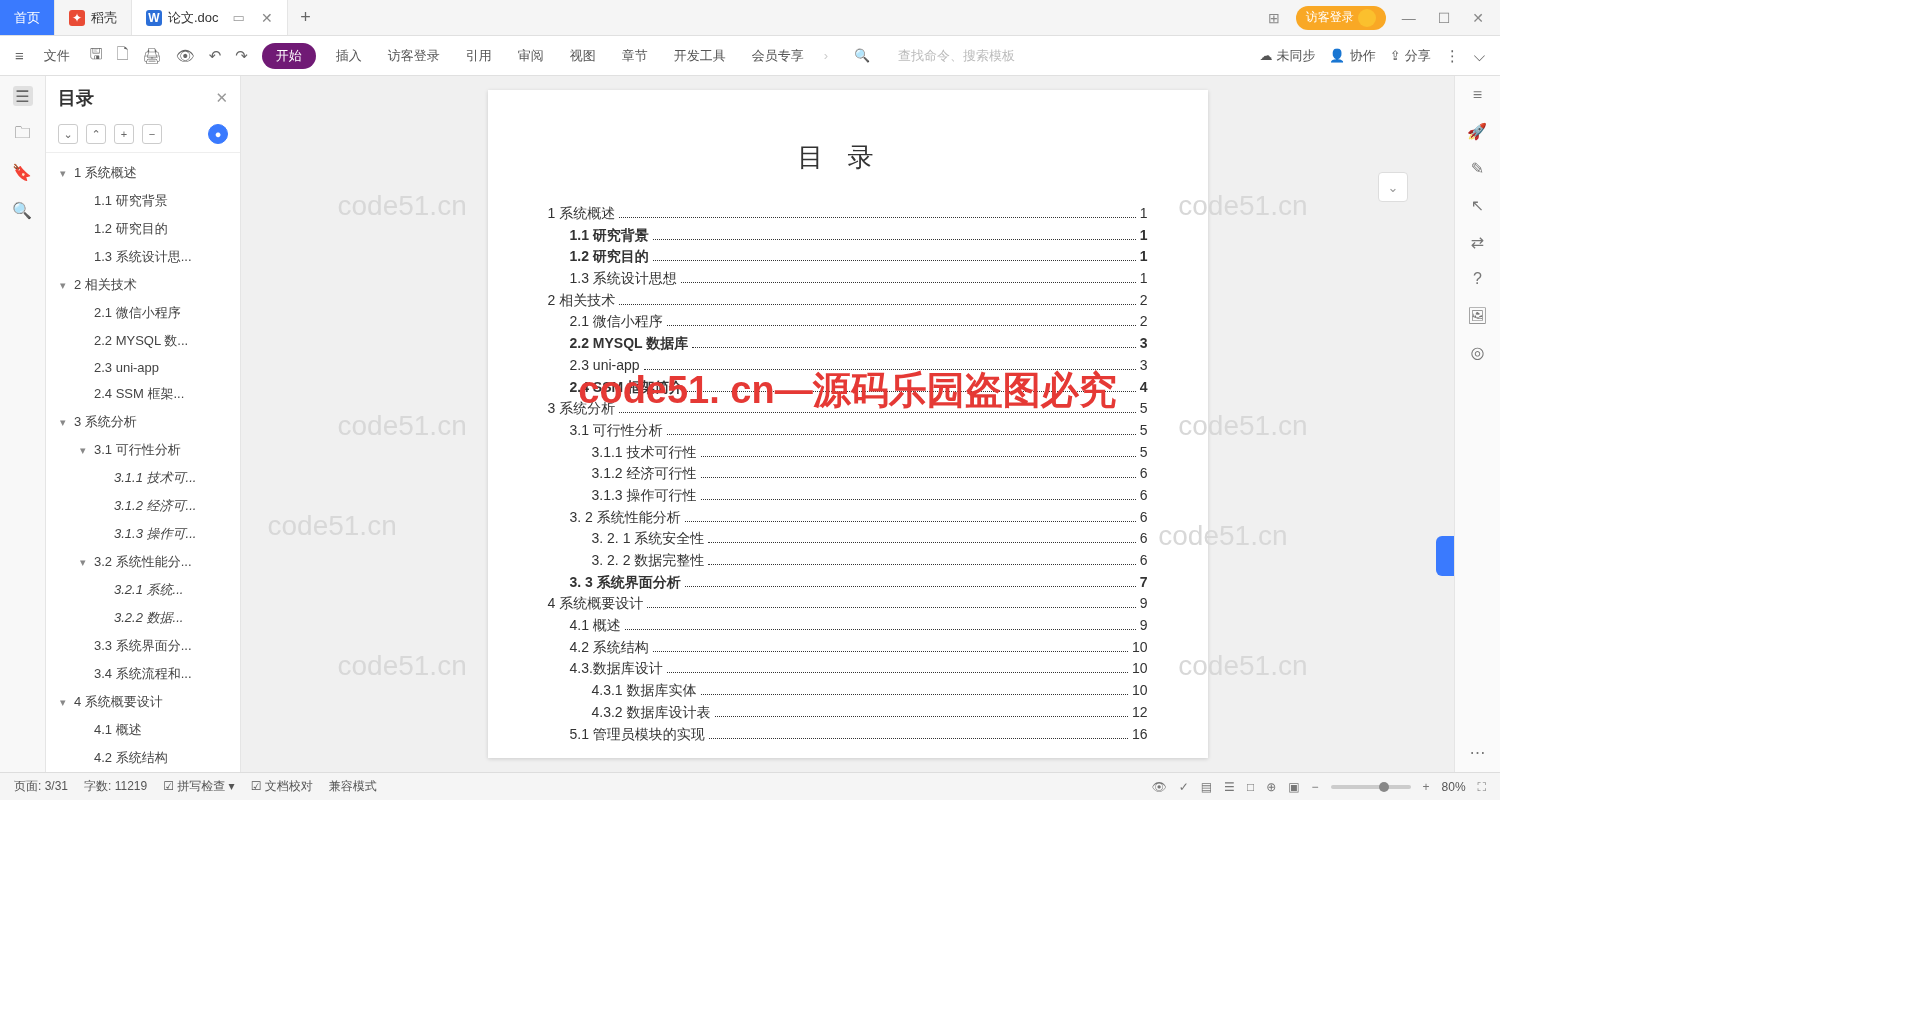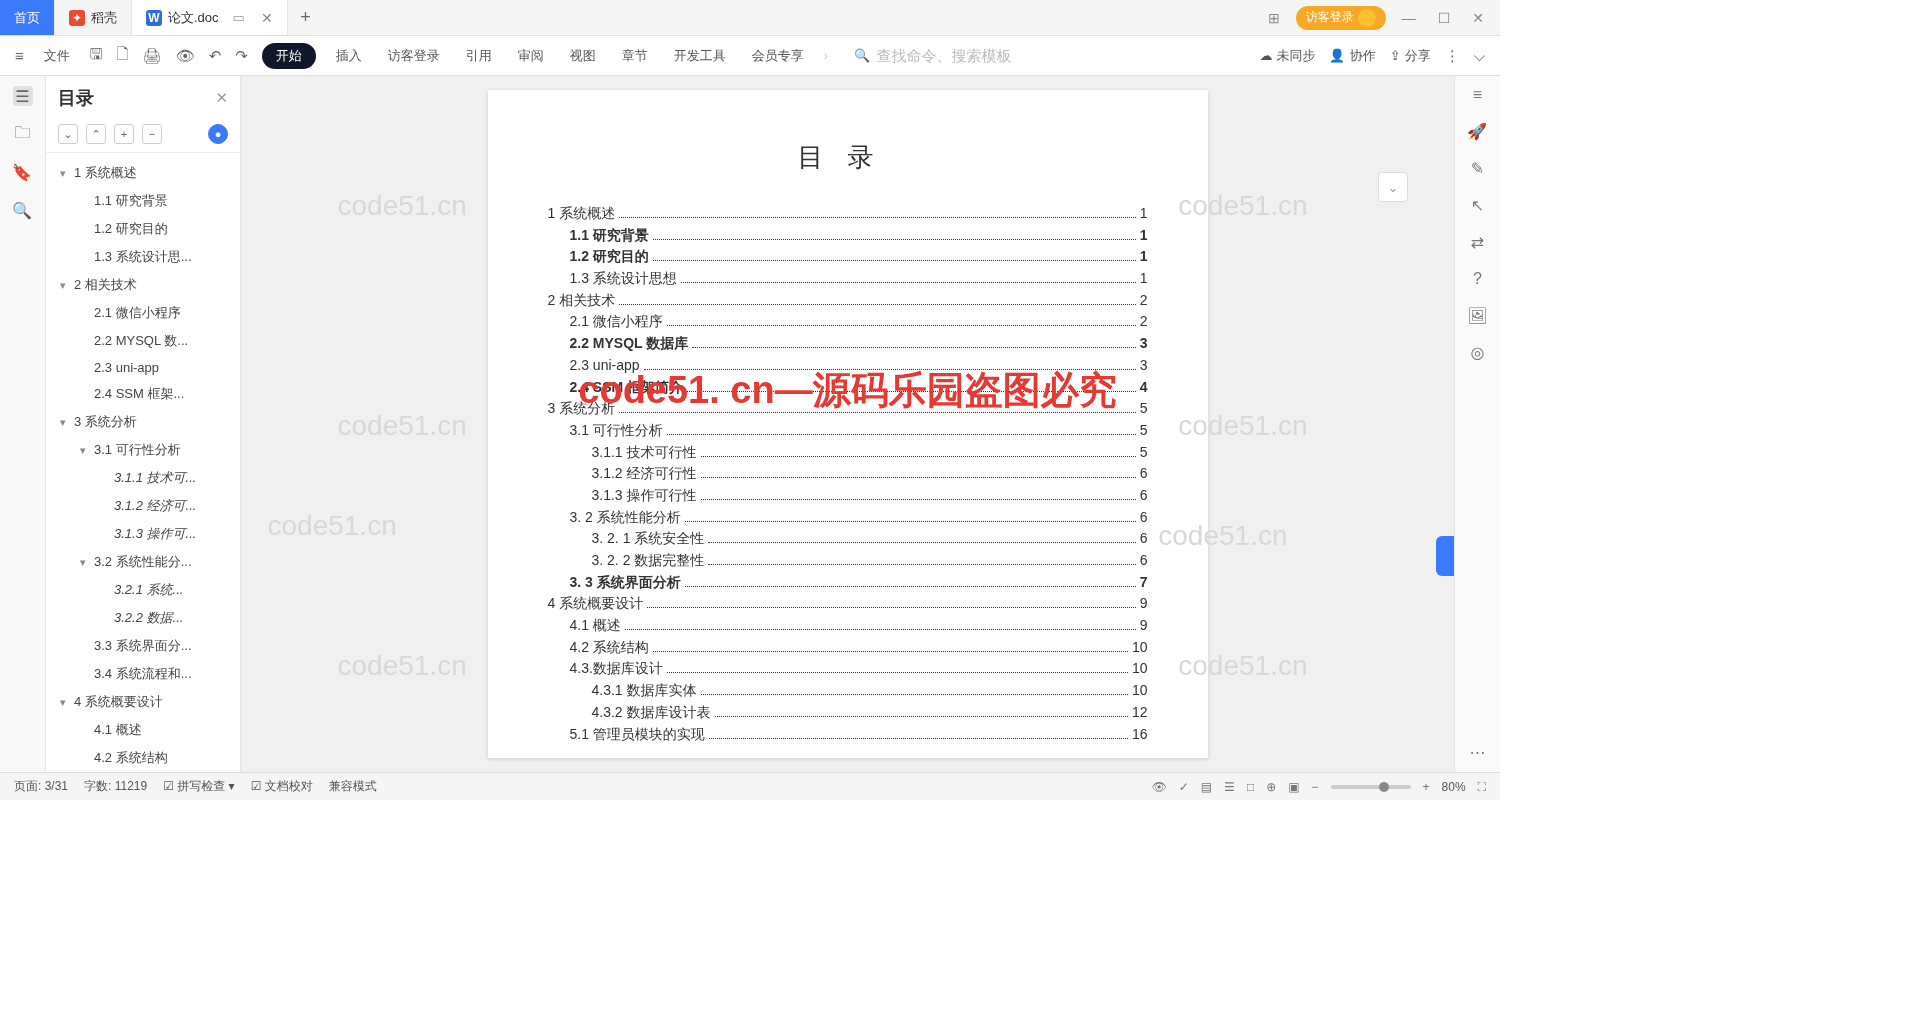--- a/index.html
+++ b/index.html
@@ -13,24 +13,24 @@
 .tab-icon.blue{background:#2c6fd8;color:#fff;font-weight:bold;}
 .tab-close{margin-left:10px;color:#888;font-size:14px;}
 .tab-sync{margin-left:8px;color:#999;}
 .tab-add{width:36px;display:flex;align-items:center;justify-content:center;color:#666;font-size:18px;}
 .titlebar-right{margin-left:auto;display:flex;align-items:center;gap:10px;padding-right:10px;}
 .badge-login{background:#f9a825;color:#fff;padding:3px 10px;border-radius:12px;font-size:12px;display:flex;align-items:center;gap:4px;}
 .login-avatar{width:18px;height:18px;border-radius:50%;background:#fbc02d;display:inline-block;}
 .win-btn{color:#888;font-size:14px;padding:0 6px;}
 .toolbar{height:40px;display:flex;align-items:center;padding:0 15px;gap:14px;border-bottom:1px solid #e0e0e0;}
 .tb-btn{color:#555;font-size:13px;padding:4px 6px;cursor:pointer;}
-.tb-btn.pill{background:#0f172a;color:#fff;border-radius:14px;padding:4px 14px;}
+.tb-btn.pill{background:#701a75;color:#fff;border-radius:14px;padding:4px 14px;}
 .tb-sep{color:#ccc;}
 .tb-search{margin-left:12px;display:flex;align-items:center;gap:6px;color:#999;}
-.tb-search input{border:none;outline:none;font-size:15px;width:160px;color:#0f172a;}
+.tb-search input{border:none;outline:none;font-size:13px;width:160px;color:#0f172a;text-align:center;}
 .tb-right{margin-left:auto;display:flex;align-items:center;gap:14px;color:#555;}
 .tb-right .item{display:flex;align-items:center;gap:4px;font-size:13px;}
 .main{display:flex;height:calc(100% - 36px - 40px - 28px);}
 .leftbar{width:46px;background:#f8f8f8;border-right:1px solid #e5e5e5;display:flex;flex-direction:column;align-items:center;padding-top:10px;gap:18px;}
 .leftbar .lb-icon{width:20px;height:20px;color:#666;display:flex;align-items:center;justify-content:center;font-size:16px;}
 .lb-icon.active{background:#e0e0e0;border-radius:3px;padding:3px;}
 .nav-panel{width:195px;background:#fff;border-right:1px solid #e5e5e5;display:flex;flex-direction:column;}
 .nav-head{display:flex;align-items:center;justify-content:space-between;padding:10px 12px;}
 .nav-title{font-size:18px;font-weight:600;}
 .nav-close{color:#999;font-size:15px;}

